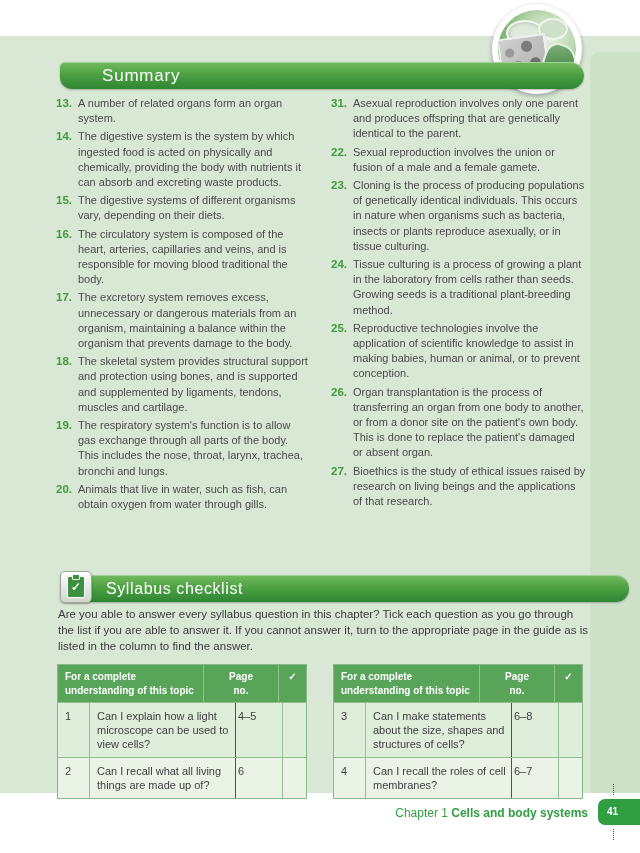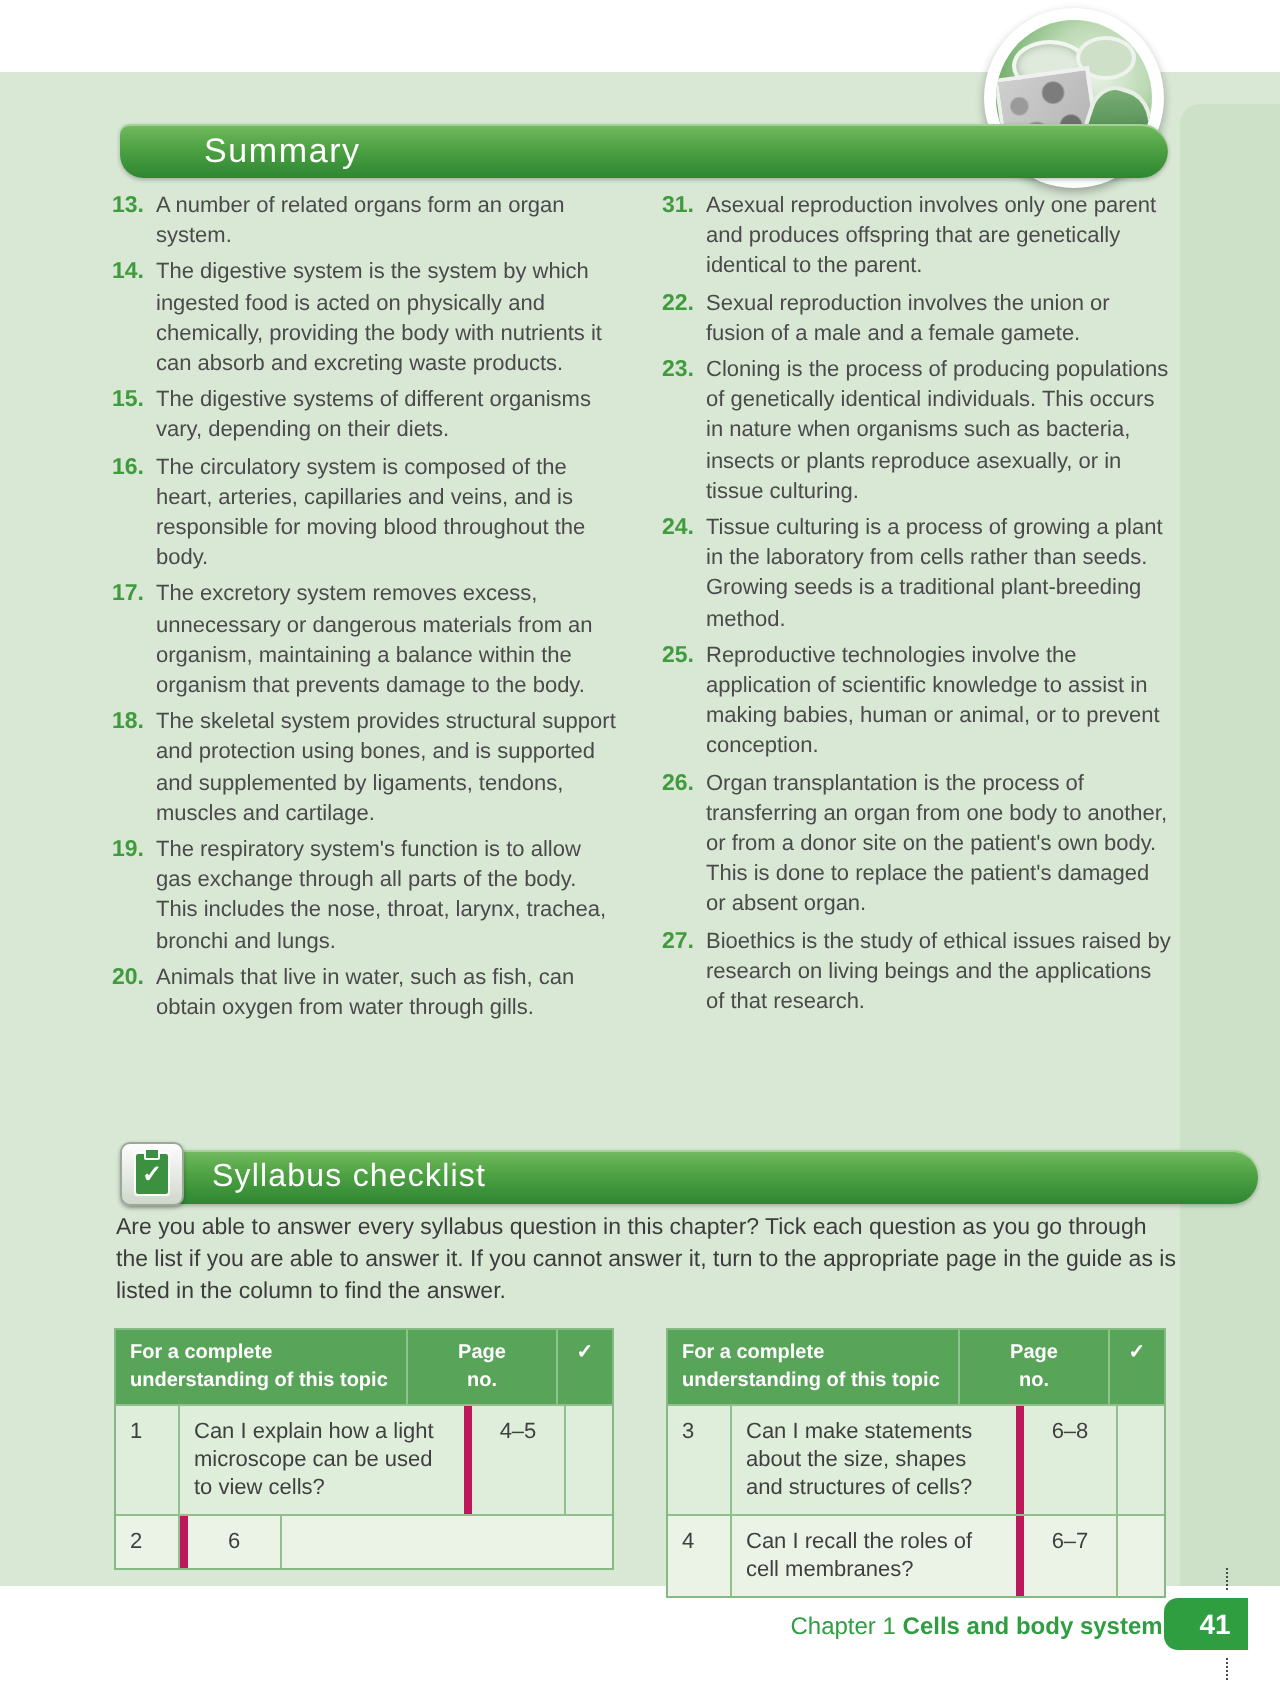--- a/index.html
+++ b/index.html
@@ -67,31 +67,31 @@
   .tbl{position:absolute;top:664px;width:248px;border:1px solid #86ba84;}
   .tbl-left{left:57px;}
   .tbl-right{left:333px;}
   .thead{display:flex;background:#58a458;color:#ffffff;font-weight:bold;font-size:10px;line-height:13.5px;}
   .thead .h-topic{flex:1;padding:5px 4px 5px 7px;}
   .thead .h-page{flex:0 0 42px;padding:5px 16px;text-align:center;white-space:pre-line;border-left:1px solid #8cc48a;}
   .thead .h-tick{flex:0 0 23px;padding:5px 2px;text-align:center;border-left:1px solid #8cc48a;}
   .trow{display:flex;font-size:11px;line-height:14px;color:#3f3f3f;border-top:1px solid #8fc08d;}
   .trow .c-num{flex:0 0 24px;padding:6px 0 6px 7px;border-right:1px solid #8fc08d;}
   .trow .c-q{flex:1;padding:6px 5px 6px 7px;}
-  .trow .c-page{flex:0 0 42px;padding:6px 2px;text-align:center;border-left:4px solid #be185d;}
+  .trow .c-page{flex:0 0 42px;padding:6px 2px;text-align:left;border-left:1px solid #be185d;}
   .trow .c-tick{flex:0 0 23px;border-left:1px solid #8fc08d;}
   .row-a{background:#dfeddb;}
   .row-b{background:#eaf3e6;}
 
   
   .footer-line{position:absolute;top:806px;right:52px;font-size:12px;color:#2f9e41;white-space:nowrap;}
   .footer-line .bold{font-weight:bold;}
-  .page-tab{position:absolute;right:16px;top:799px;width:42px;height:26px;background:#2f9e41;
-    border-radius:7px 0 0 7px;color:#ffffff;font-weight:bold;font-size:14px;line-height:26px;padding-left:9px;
-    box-sizing:border-box;text-align:center;}
+  .page-tab{position:absolute;right:0;top:799px;width:42px;height:26px;background:#2f9e41;
+    border-radius:7px 0 0 7px;color:#ffffff;font-weight:bold;font-size:10px;line-height:26px;padding-left:9px;
+    box-sizing:border-box;}
   .crop{position:absolute;left:613px;width:0;height:11px;border-left:1px dotted #4a4a4a;}
   .crop-top{top:784px;}
   .crop-bot{top:829px;}
 </style>
 </head>
 <body>
 
 <div class="page-green"></div>
 <div class="right-band"></div>
 
@@ -116,21 +116,21 @@
   <div class="item">
       <span class="num">14.</span>
       <span class="txt">The digestive system is the system by which ingested food is acted on physically and chemically, providing the body with nutrients it can absorb and excreting waste products.</span>
     </div>
   <div class="item">
       <span class="num">15.</span>
       <span class="txt">The digestive systems of different organisms vary, depending on their diets.</span>
     </div>
   <div class="item">
       <span class="num">16.</span>
-      <span class="txt">The circulatory system is composed of the heart, arteries, capillaries and veins, and is responsible for moving blood throughout the body.</span>
+      <span class="txt">The circulatory system is composed of the heart, arteries, capillaries and veins, and is responsible for moving blood traditional the body.</span>
     </div>
   <div class="item">
       <span class="num">17.</span>
       <span class="txt">The excretory system removes excess, unnecessary or dangerous materials from an organism, maintaining a balance within the organism that prevents damage to the body.</span>
     </div>
   <div class="item">
       <span class="num">18.</span>
       <span class="txt">The skeletal system provides structural support and protection using bones, and is supported and supplemented by ligaments, tendons, muscles and cartilage.</span>
     </div>
   <div class="item">
@@ -193,20 +193,21 @@
     <div class="h-tick">✓</div>
   </div>
   <div class="trow row-a">
     <div class="c-num">1</div>
     <div class="c-q">Can I explain how a light microscope can be used to view cells?</div>
     <div class="c-page">4–5</div>
     <div class="c-tick"></div>
   </div>
   <div class="trow row-b">
     <div class="c-num">2</div>
+    <div class="c-q">Can I recall what all living things are made up of?</div>
     <div class="c-page">6</div>
     <div class="c-tick"></div>
   </div>
 </div>
 
 <div class="tbl tbl-right">
   <div class="thead">
     <div class="h-topic">For a complete understanding of this topic</div>
     <div class="h-page">Page
 no.</div>

